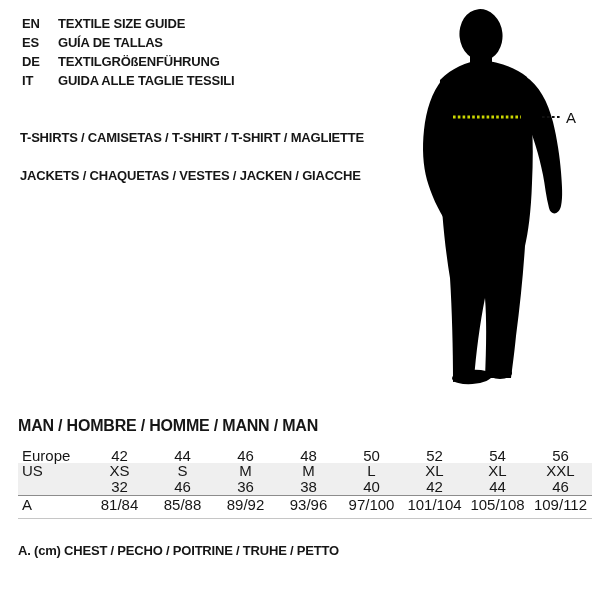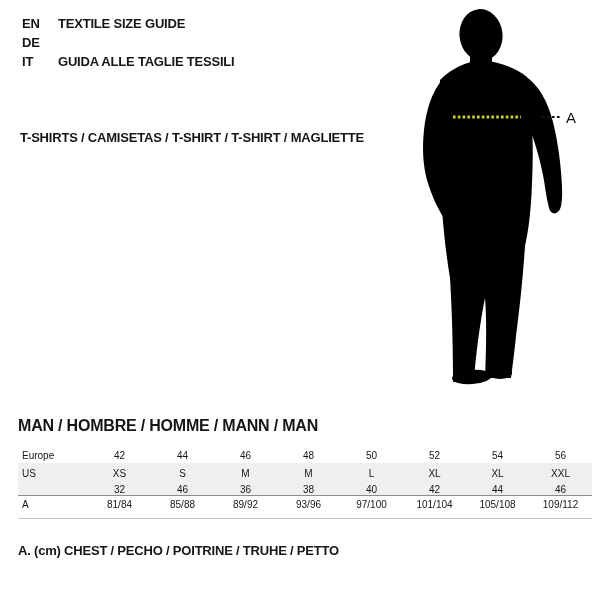--- a/index.html
+++ b/index.html
@@ -15,50 +15,56 @@
   .categories{position:absolute;left:20px;top:109px;font-weight:bold;font-size:13px;letter-spacing:-0.2px;}
   .categories div{line-height:18px;margin-top:20px;}
   
   .figure{position:absolute;left:420px;top:8px;width:180px;height:380px;}
   
   .section-title{position:absolute;left:18px;top:418px;font-weight:bold;font-size:16px;letter-spacing:-0.2px;line-height:16px;}
   
   .size-table{position:absolute;left:18px;top:447px;width:574px;border-bottom:1px solid #c6c6c6;padding-bottom:5px;}
   .thead{height:15px;line-height:15px;background:#c9c9c9;border-top:1px solid #9a9a9a;
          font-size:12.5px;padding-left:4px;box-sizing:border-box;letter-spacing:-0.1px;}
-  .trow{display:flex;height:16px;align-items:center;font-size:10px;}
+  .trow{display:flex;height:16px;align-items:center;font-size:15px;}
   .trow.stripe{background:#efefef;align-items:flex-end;}
   .trow.row-a{border-top:1px solid #8c8c8c;height:17px;}
   .tlabel{width:70px;padding-left:4px;box-sizing:border-box;}
   .tcell{width:63px;text-align:center;}
   
   .footnote{position:absolute;left:18px;top:543px;font-weight:bold;font-size:13px;letter-spacing:-0.2px;line-height:16px;}
   .svg-a-label{font-family:"Liberation Sans","DejaVu Sans",sans-serif;font-size:15px;fill:#111;}
 </style>
 </head>
 <body>
 
 <div class="canvas">
 
   <div class="lang-list">
     <div class="lang-row">
       <span class="lang-code">EN</span>
       <span class="lang-name">TEXTILE SIZE GUIDE</span>
     </div>
     <div class="lang-row">
+      <span class="lang-code">ES</span>
+      <span class="lang-name">GUÍA DE TALLAS</span>
+    </div>
+    <div class="lang-row">
       <span class="lang-code">DE</span>
+      <span class="lang-name">TEXTILGRÖßENFÜHRUNG</span>
     </div>
     <div class="lang-row">
       <span class="lang-code">IT</span>
       <span class="lang-name">GUIDA ALLE TAGLIE TESSILI</span>
     </div>
   </div>
 
   <div class="categories">
     <div>T-SHIRTS / CAMISETAS / T-SHIRT / T-SHIRT / MAGLIETTE</div>
+    <div>JACKETS / CHAQUETAS / VESTES / JACKEN / GIACCHE</div>
   </div>
 
   <svg class="figure" viewBox="0 0 180 380" xmlns="http://www.w3.org/2000/svg">
     <g fill="#000000">
       <ellipse cx="61" cy="27" rx="21.5" ry="26" transform="rotate(-6 61 27)"></ellipse>
       <rect x="50" y="40" width="22" height="20"></rect>
       <path d="M20,72
         C32,60 46,54 61,52
         C78,54 95,59 107,69
         C112,95 114,135 112,175

